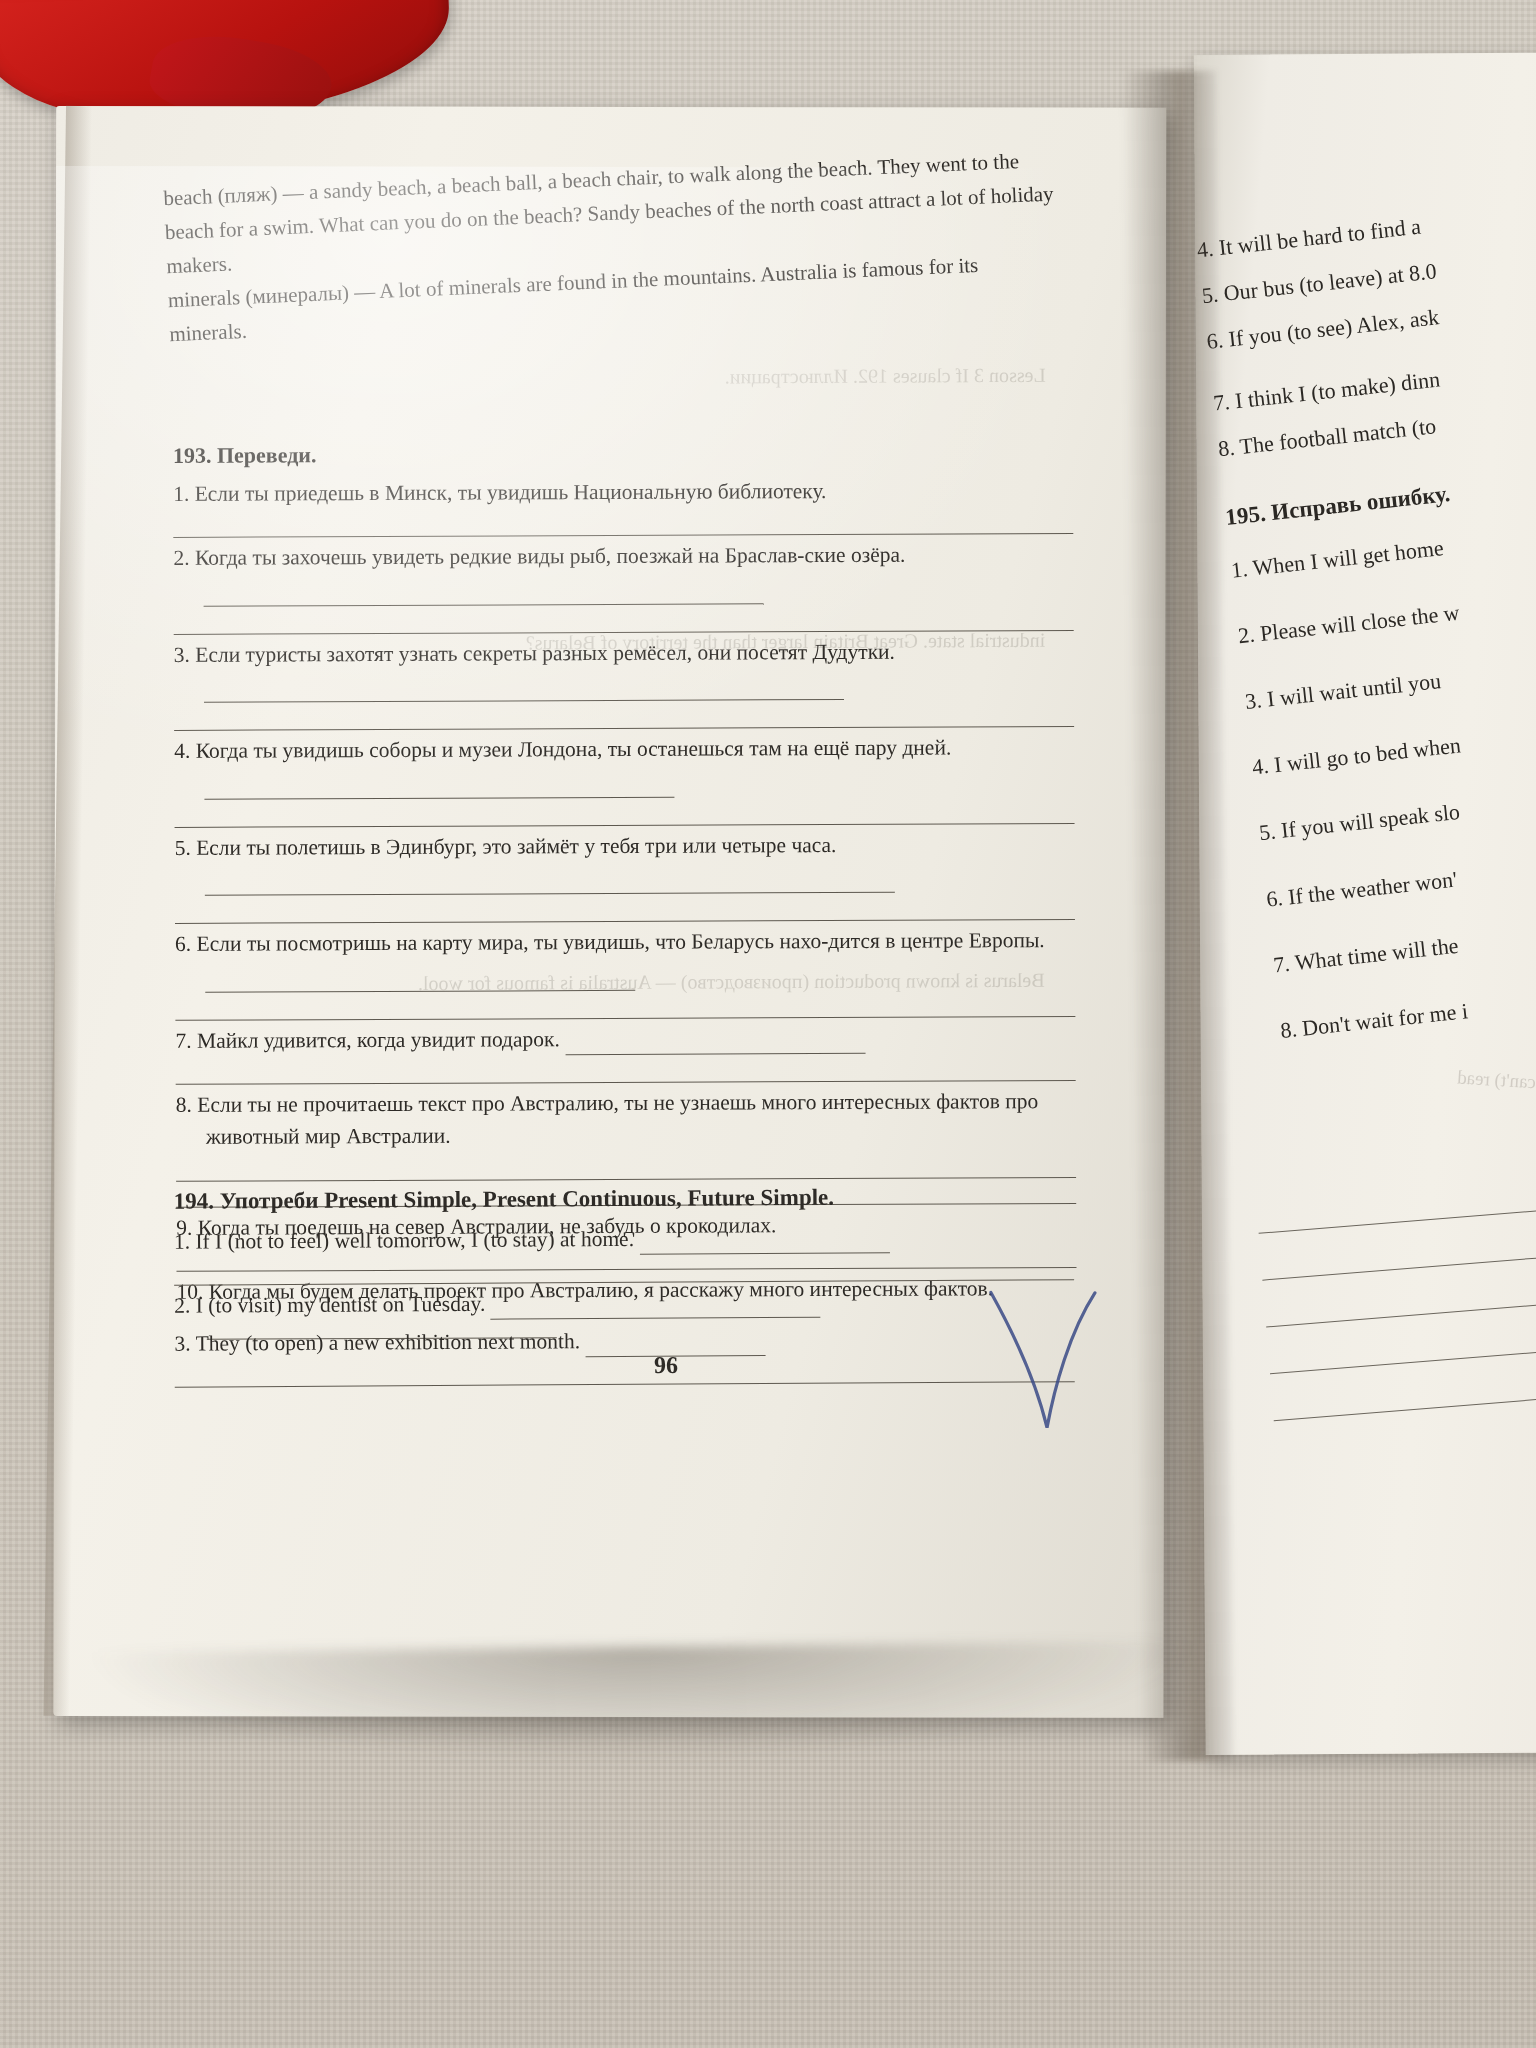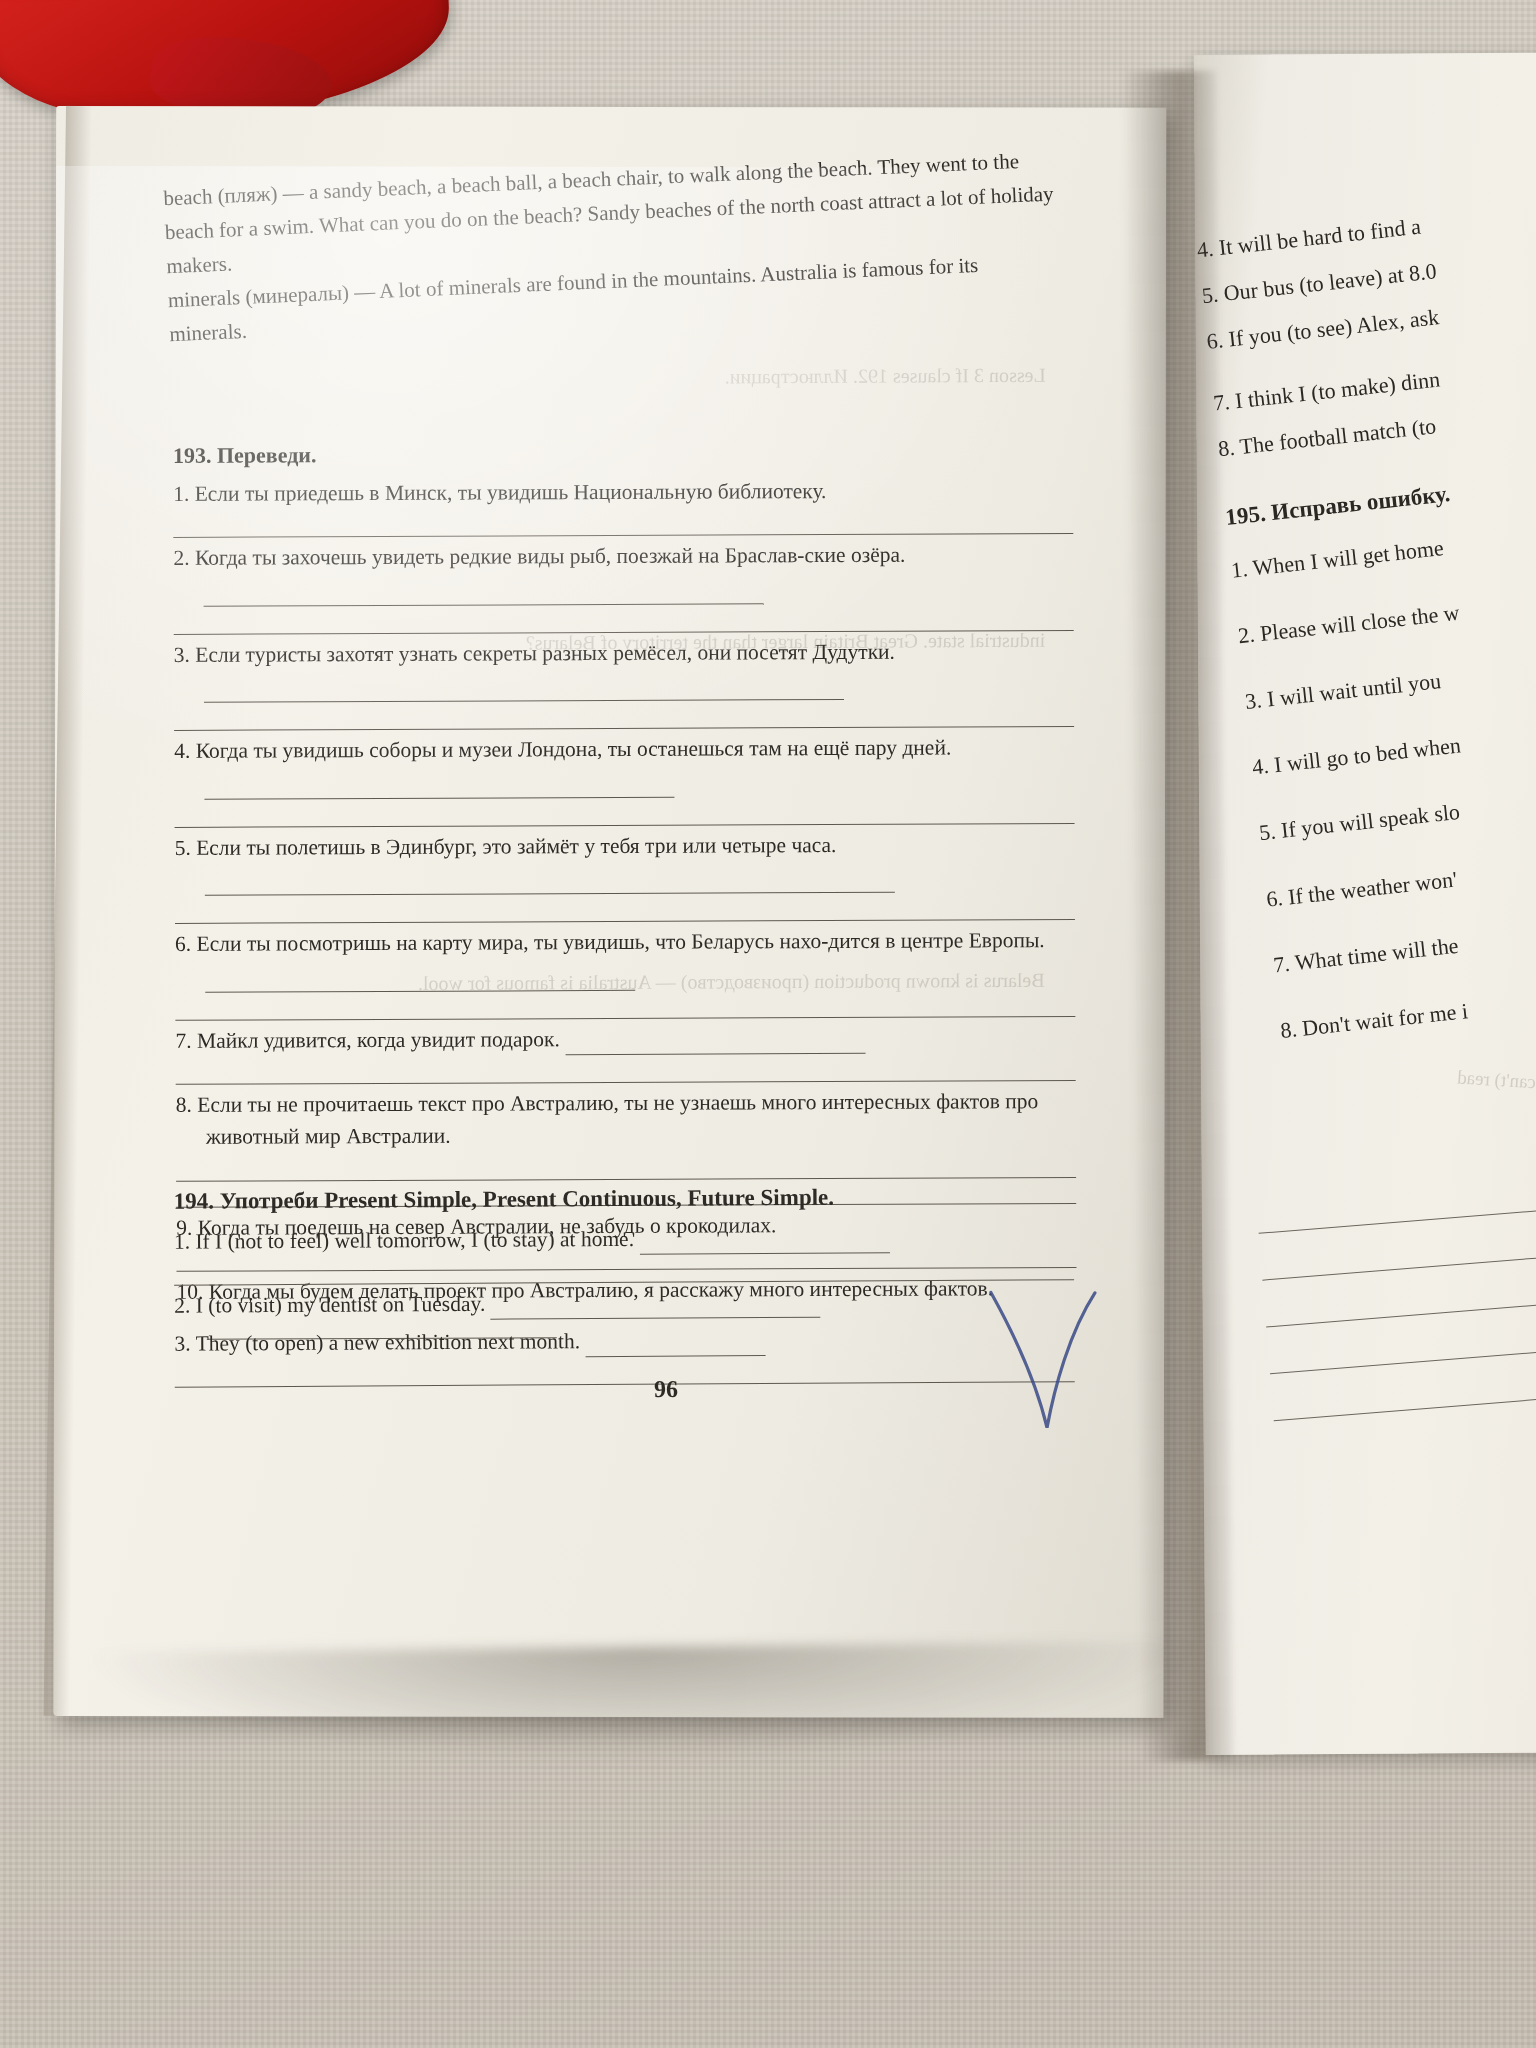--- a/index.html
+++ b/index.html
@@ -129,21 +129,20 @@
 
   .ex193 { top: 330px; transform: rotate(-0.35deg); }
   .ex194 { top: 1075px; transform: rotate(-0.45deg); }
   .ex194 .ex-title { font-size: 23px; }
 
   .page-num {
     position: absolute;
     left: 600px; top: 1245px;
     font-weight: bold;
     font-size: 24px;
-    margin-top: 24px;
   }
 
   
   .ghost {
     position: absolute;
     color: rgba(90,84,74,0.20);
     font-size: 20px;
     line-height: 1.55;
     transform: scaleX(-1) rotate(0.4deg);
     pointer-events: none;

